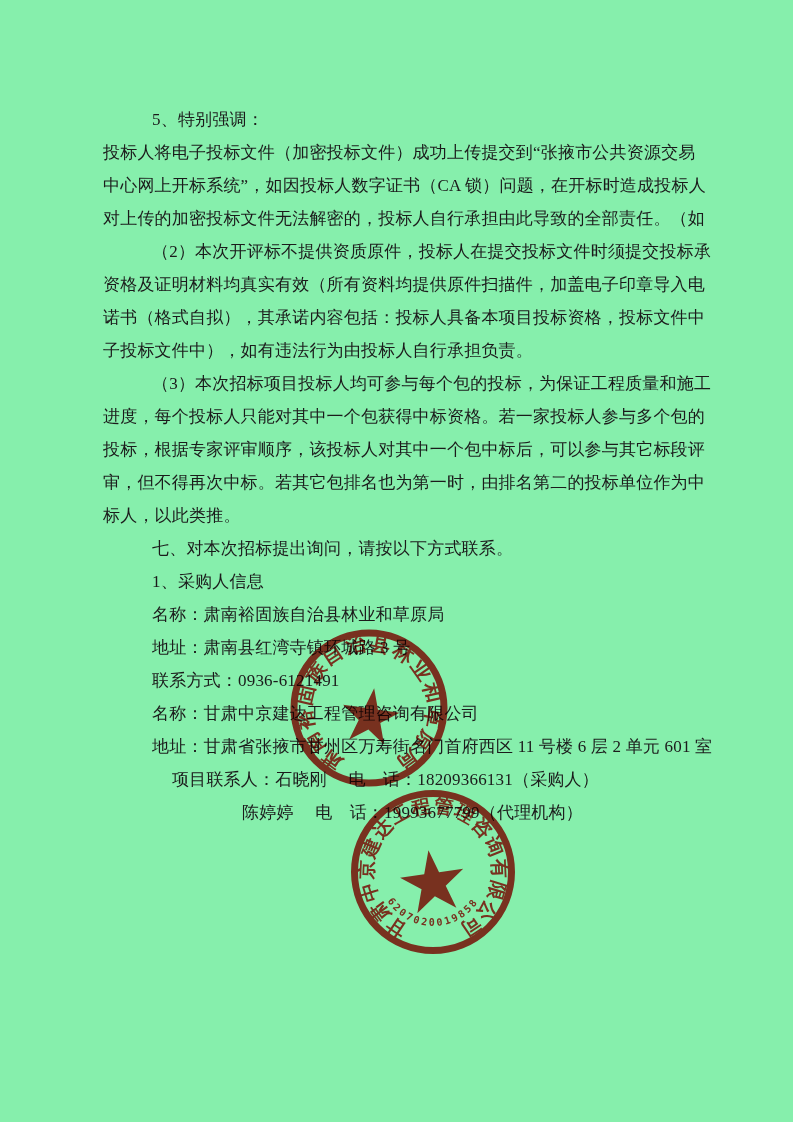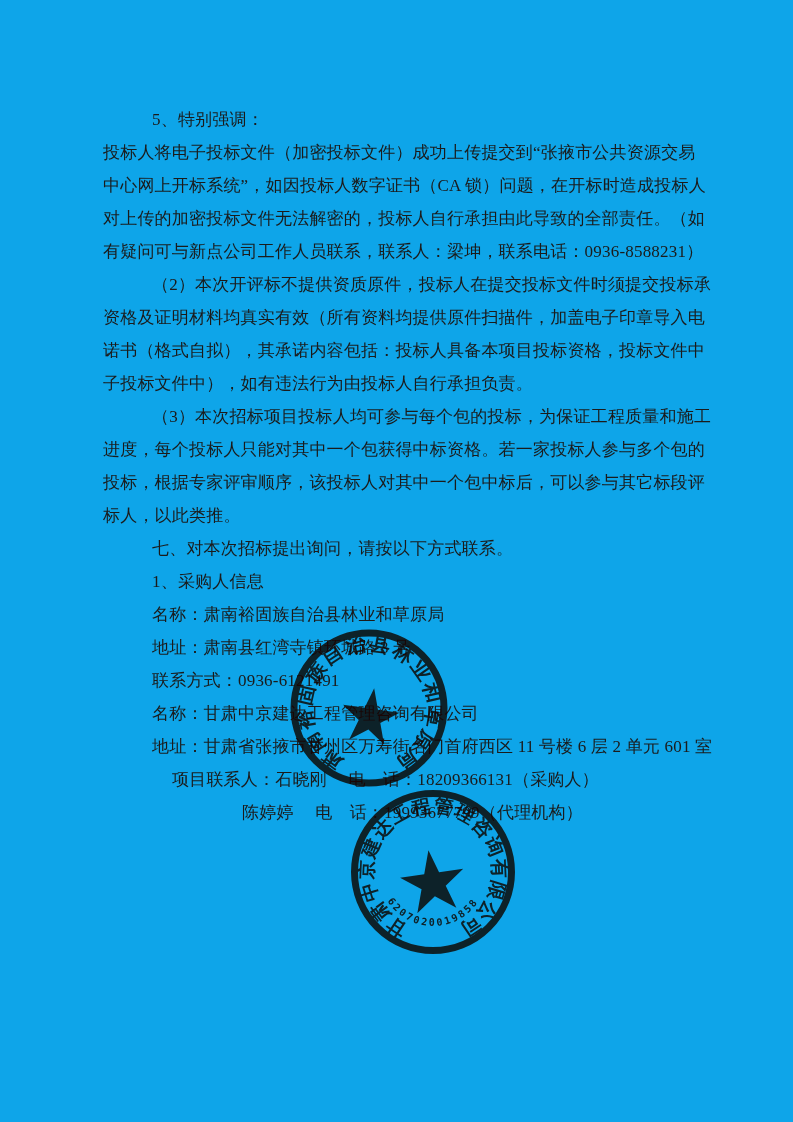--- a/index.html
+++ b/index.html
@@ -1,20 +1,20 @@
 <!DOCTYPE html>
 <html><head>
 <meta charset="utf-8">
 <style>
   html, body { margin: 0; padding: 0; background: #ffffff; }
   .page {
     position: relative;
     width: 793px;
     height: 1122px;
-    background: #0ea5e9;
+    background: #86efac;
     overflow: hidden;
     font-family: "Liberation Serif", "DejaVu Serif", serif;
   }
   .textblock {
     position: absolute;
     left: 103px;
     top: 103px;
     width: 595px;
     font-size: 17px;
     line-height: 33px;
@@ -40,28 +40,28 @@
 </head>
 <body>
 
 <div class="page">
 
   <div class="textblock">
     <div class="l ind">5、特别强调：</div>
     <div class="l">投标人将电子投标文件（加密投标文件）成功上传提交到“张掖市公共资源交易</div>
     <div class="l">中心网上开标系统”，如因投标人数字证书（CA 锁）问题，在开标时造成投标人</div>
     <div class="l">对上传的加密投标文件无法解密的，投标人自行承担由此导致的全部责任。（如</div>
-    <div class="l">有疑问可与新点公司工作人员联系，联系人：梁坤，联系电话：0936-8588231）</div>
     <div class="l ind">（2）本次开评标不提供资质原件，投标人在提交投标文件时须提交投标承</div>
     <div class="l">资格及证明材料均真实有效（所有资料均提供原件扫描件，加盖电子印章导入电</div>
     <div class="l">诺书（格式自拟），其承诺内容包括：投标人具备本项目投标资格，投标文件中</div>
     <div class="l">子投标文件中），如有违法行为由投标人自行承担负责。</div>
     <div class="l ind">（3）本次招标项目投标人均可参与每个包的投标，为保证工程质量和施工</div>
     <div class="l">进度，每个投标人只能对其中一个包获得中标资格。若一家投标人参与多个包的</div>
     <div class="l">投标，根据专家评审顺序，该投标人对其中一个包中标后，可以参与其它标段评</div>
+    <div class="l">审，但不得再次中标。若其它包排名也为第一时，由排名第二的投标单位作为中</div>
     <div class="l">标人，以此类推。</div>
     <div class="l ind">七、对本次招标提出询问，请按以下方式联系。</div>
     <div class="l ind">1、采购人信息</div>
     <div class="l ind">名称：肃南裕固族自治县林业和草原局</div>
     <div class="l ind">地址：肃南县红湾寺镇环城路 3 号</div>
     <div class="l ind">联系方式：0936-6121491</div>
     <div class="l ind">名称：甘肃中京建达工程管理咨询有限公司</div>
     <div class="l ind">地址：甘肃省张掖市甘州区万寿街名门首府西区 11 号楼 6 层 2 单元 601 室</div>
     <div class="l c1">项目联系人：石晓刚　 电　话：18209366131（采购人）</div>
     <div class="l c2">陈婷婷　 电　话：19993677799（代理机构）</div>

